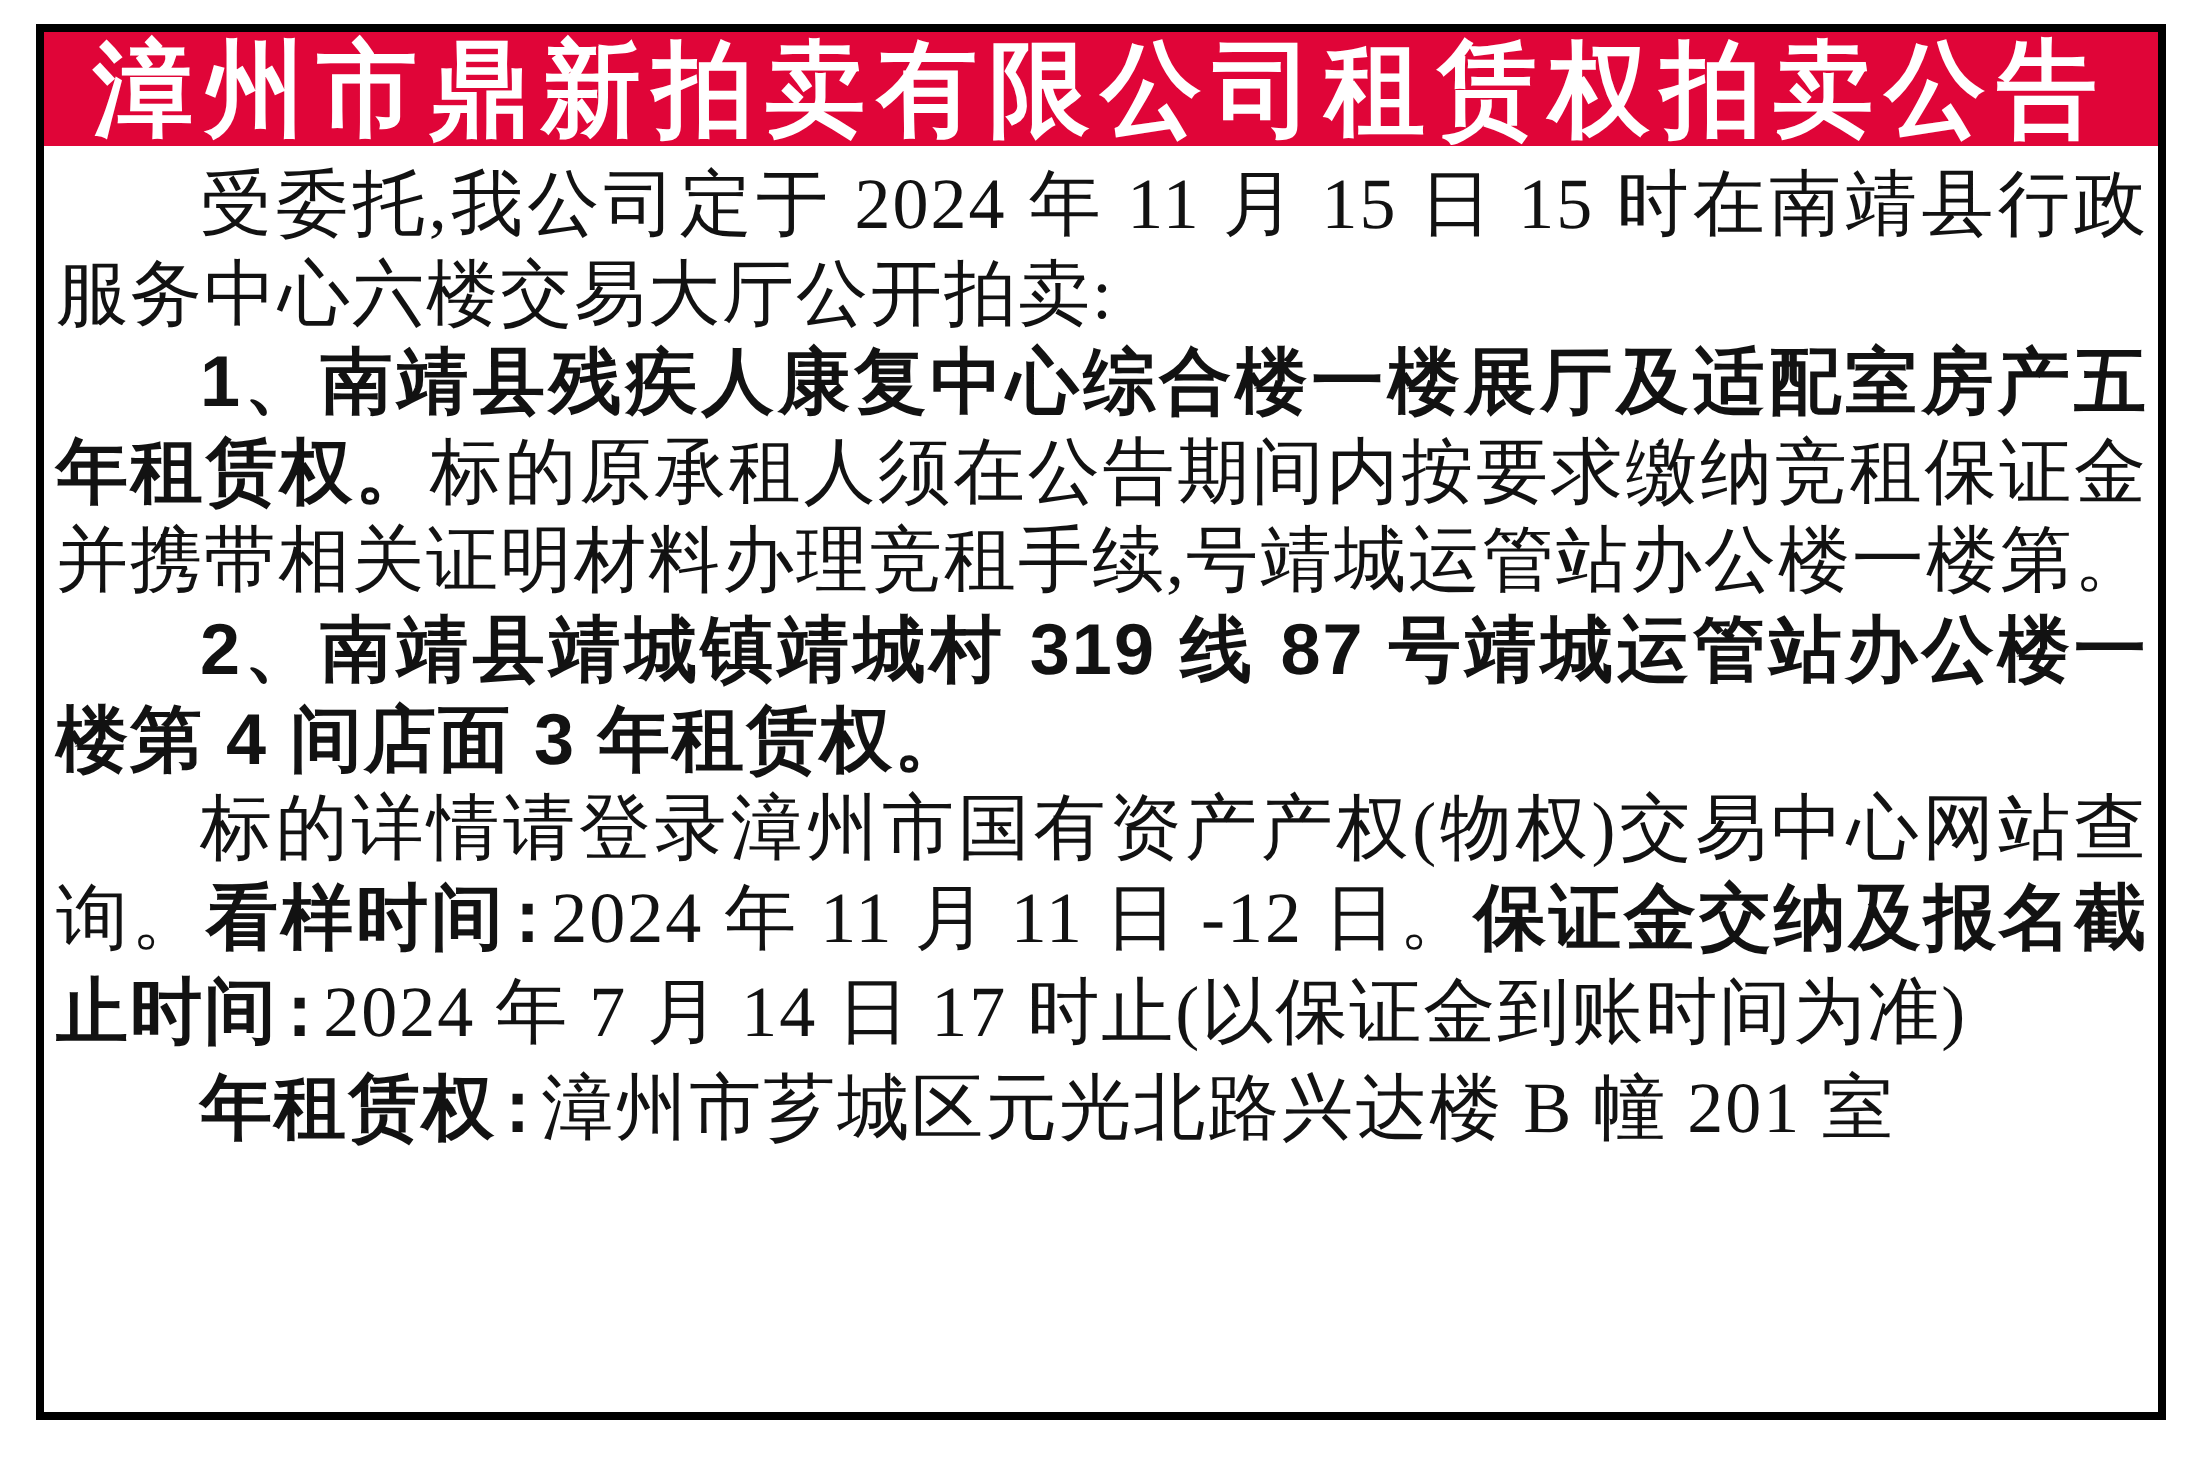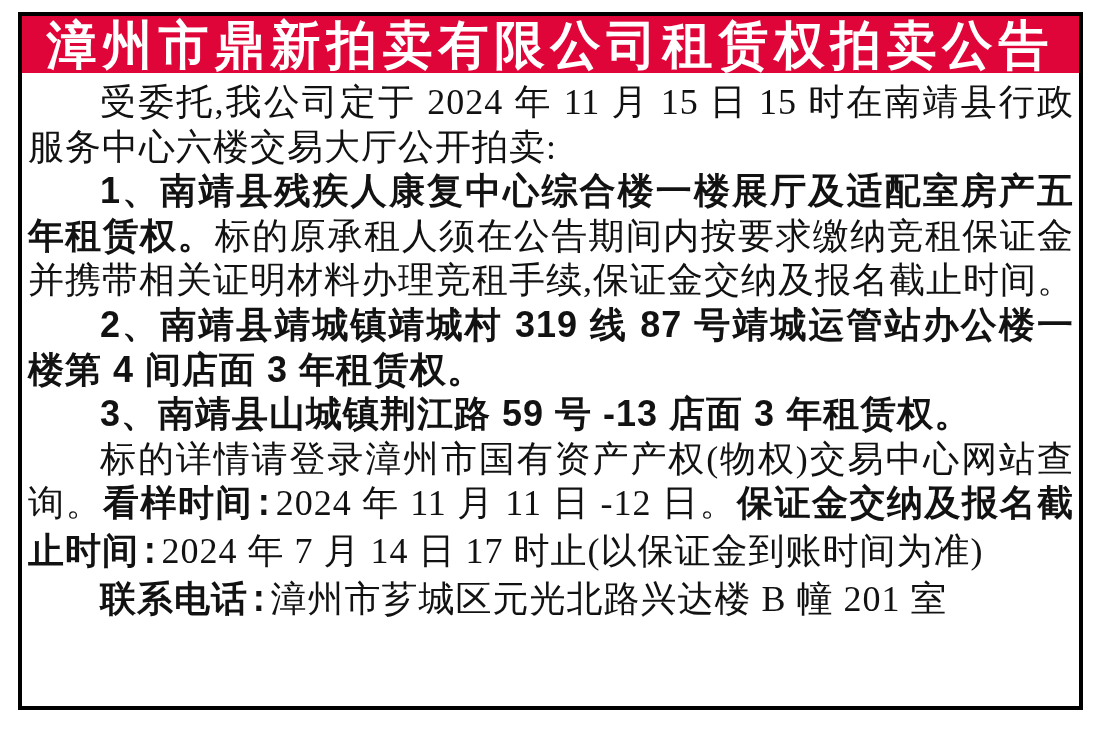--- a/index.html
+++ b/index.html
@@ -79,26 +79,25 @@
   <div class="frame">
 
     <div class="banner">
       <div class="banner-title">漳州市鼎新拍卖有限公司租赁权拍卖公告</div>
     </div>
 
     <div class="content">
 
       <p><span class="song">受委托,我公司定于 2024 年 11 月 15 日 15 时在南靖县行政服务中心六楼交易大厅公开拍卖:</span></p>
 
-      <p><span class="hei">1、南靖县残疾人康复中心综合楼一楼展厅及适配室房产五年租赁权。</span><span class="song">标的原承租人须在公告期间内按要求缴纳竞租保证金并携带相关证明材料办理竞租手续,保证金交纳及报名截止时间。</span></p>
+      <p><span class="hei">1、南靖县残疾人康复中心综合楼一楼展厅及适配室房产五年租赁权。</span><span class="song">标的原承租人须在公告期间内按要求缴纳竞租保证金并携带相关证明材料办理竞租手续,号靖城运管站办公楼一楼第。</span></p>
 
       <p><span class="hei">2、南靖县靖城镇靖城村 319 线 87 号靖城运管站办公楼一楼第 4 间店面 3 年租赁权。</span></p>
 
-      <p><span class="hei">3、南靖县山城镇荆江路 59 号 -13 店面 3 年租赁权。</span></p>
 
       <p><span class="song">标的详情请登录漳州市国有资产产权(物权)交易中心网站查询。</span><span class="hei-strong">看样时间:</span><span class="song">2024 年 11 月 11 日 -12 日。</span><span class="hei-strong">保证金交纳及报名截止时间:</span><span class="song">2024 年 7 月 14 日 17 时止(以保证金到账时间为准)</span></p>
 
-      <p><span class="hei-strong">联系电话:</span><span class="song">漳州市芗城区元光北路兴达楼 B 幢 201 室</span></p>
+      <p><span class="hei-strong">年租赁权:</span><span class="song">漳州市芗城区元光北路兴达楼 B 幢 201 室</span></p>
 
 
     </div>
   </div>
 </div>
 
 </body></html>

